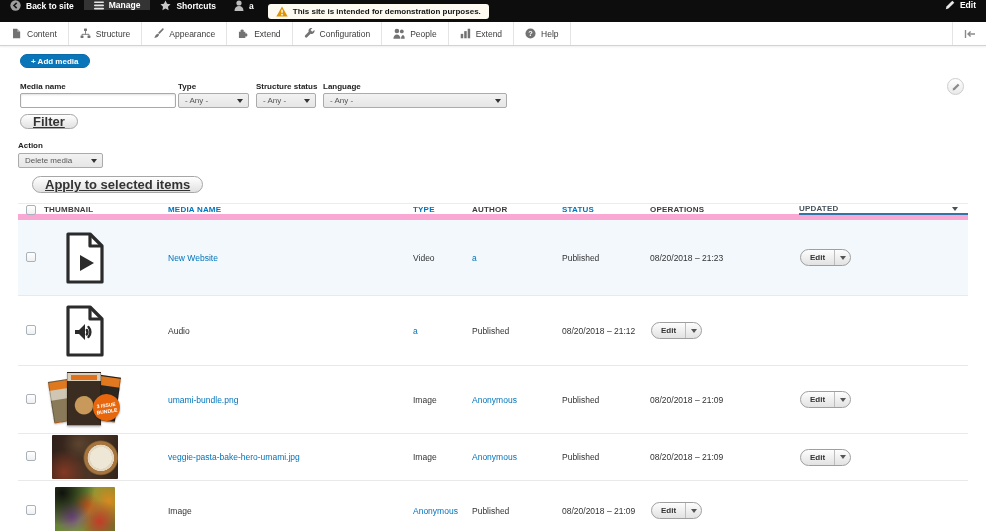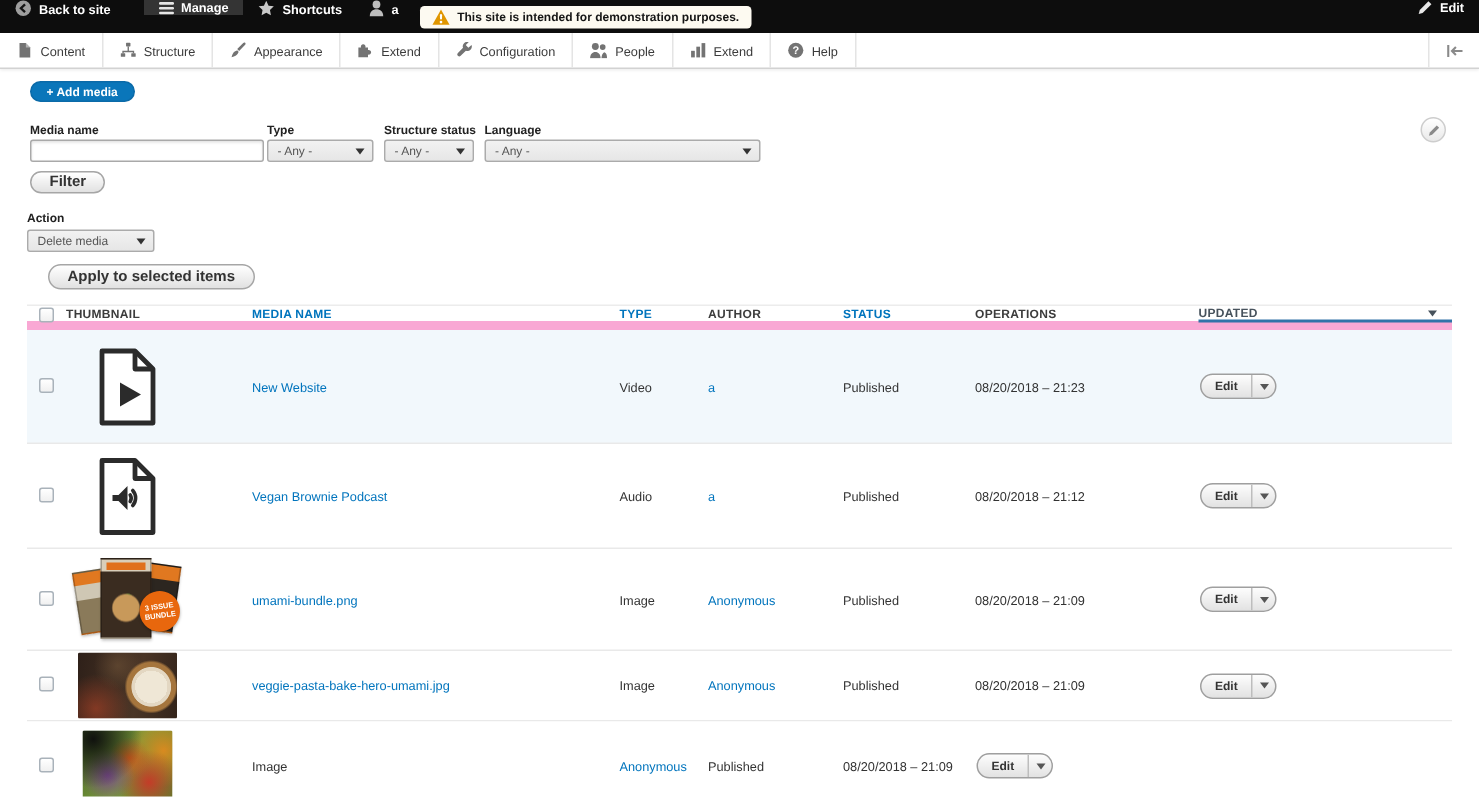--- a/index.html
+++ b/index.html
@@ -4,42 +4,42 @@
 <style>
   * { margin:0; padding:0; box-sizing:border-box; }
   html,body { width:986px; height:531px; overflow:hidden; background:#fff;
     font-family:"Liberation Sans", sans-serif; position:relative; }
 
   
   .topbar { position:absolute; left:0; top:0; width:986px; height:22px;
     background:var(--toolbar-black,#0d0d0d); display:flex; align-items:flex-start; z-index:30; }
   .tb-item { display:inline-flex; align-items:center; gap:5px; color:#fff;
     font-weight:bold; font-size:8.5px; padding:0 10px; cursor:pointer; }
-  .tb-manage { background:#343434;margin-left:12px; }
+  .tb-manage { background:#343434; }
   .tb-user { padding:0 8px; }
   .warn-badge { align-self:center; margin-left:6px; display:inline-flex; align-items:center; gap:5px;
     background:#fdfaf1; border-radius:3px; height:15px; padding:0 8px;
     font-size:8px; font-weight:bold; color:#151515; }
   .tb-spacer { flex:1; }
 
   
   .adminbar { position:absolute; left:0; top:22px; width:986px; height:24px; background:#fff;
     border-bottom:1px solid #d2d2d2; box-shadow:0 1px 2px rgba(0,0,0,.07);
     display:flex; align-items:stretch; z-index:25; }
   .am-item { display:flex; align-items:center; gap:5px; padding:0 11px;
     border-right:1px solid #e4e4e4; font-size:8.5px; color:#3b3b3b; cursor:pointer; white-space:nowrap; }
   .am-item svg { flex:none; }
   .am-pin { margin-left:auto; width:34px; border-left:1px solid #e4e4e4; border-right:none;
     display:flex; align-items:center; justify-content:center; }
 
   
   .pill { border:1px solid #a6a6a6; border-radius:9px;
-    background:linear-gradient(#ffffff,#e1e1e1); font-weight:bold; font-size:10px; color:#333;
+    background:linear-gradient(#ffffff,#e1e1e1); font-weight:bold; font-size:13px; color:#333;
     display:inline-flex; align-items:center; justify-content:center; padding:0 12px; cursor:pointer;
-    font-family:"Liberation Sans", sans-serif; }
+    font-family:"Liberation Sans", sans-serif;text-decoration:underline; }
   .add-media { position:absolute; left:20px; top:54px; height:14px; border:1px solid #0b6aa8;
     border-radius:8px; background:var(--add-media-blue,#0a76ba); color:#fff; font-weight:bold;
     font-size:8px; display:inline-flex; align-items:center; padding:0 10px; cursor:pointer;
     font-family:"Liberation Sans", sans-serif; }
   .flabel { position:absolute; font-size:8px; font-weight:bold; color:#222; top:82px; }
   .txt-input { position:absolute; top:93px; left:20px; width:156px; height:15px;
     border:1px solid #a9a9a9; border-radius:2px; background:#fff;
     box-shadow:inset 0 1px 2px rgba(0,0,0,.12); font-size:8px; padding:0 4px; }
   .fselect { position:absolute; top:93px; height:15px; border:1px solid #ababab; border-radius:2px;
     background:linear-gradient(#f2f2f2,#e6e6e6); display:flex; align-items:center;
@@ -311,21 +311,20 @@
     <div class="cell">
         <div class="thumb-wrap">
       <svg width="42" height="52" viewBox="0 0 42 52">
         <path d="M4 2h22l12 12v36H4z" fill="#fff" stroke="#2b2b2b" stroke-width="3.2" stroke-linejoin="round"></path>
         <path d="M26 2v12h12" fill="none" stroke="#2b2b2b" stroke-width="3.2" stroke-linejoin="round"></path>
         <path d="M11 25h4l6-6v16l-6-6h-4z" fill="#2b2b2b"></path>
         <path d="M24.5 22a7.5 7.5 0 0 1 0 10M22.8 25a4 4 0 0 1 0 4.4" fill="none" stroke="#2b2b2b" stroke-width="2.4" stroke-linecap="round"></path>
       </svg>
     </div>
       </div>
-    <div class="cell"><span class="link-txt">Vegan Brownie Podcast</span></div>
     <div class="cell">Audio</div>
     <div class="cell"><span class="link-txt">a</span></div>
     <div class="cell">Published</div>
     <div class="cell">08/20/2018 – 21:12</div>
     <div class="cell"><span class="split">
       <button class="main">Edit</button>
       <button class="arr">
             <i></i>
           </button>
     </span></div>

